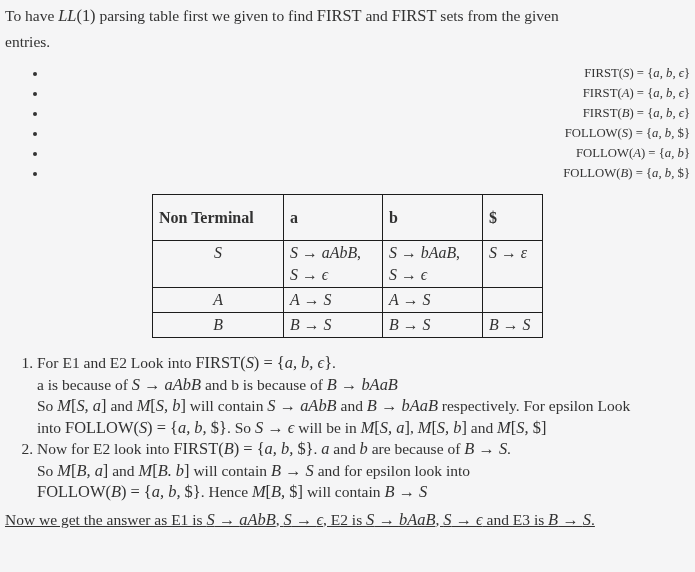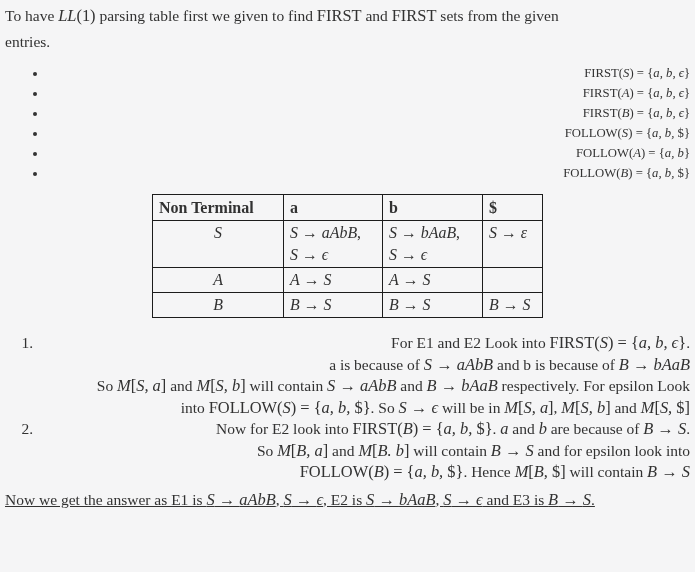--- a/index.html
+++ b/index.html
@@ -43,35 +43,34 @@
   }
   .parse-table th, .parse-table td {
     border: 1px solid #1c1c1c;
     vertical-align: top;
     padding: 1px 6px;
   }
   .parse-table th {
     font-size: 16px;
     font-weight: bold;
     text-align: left;
-    padding: 2px 6px;
+    padding: 12px 6px;
     line-height: 21px;
   }
   .parse-table td { font-size: 15px; }
   .cell-line { line-height: 21px; white-space: nowrap; }
   .col-nt { width: 118px; }
   .col-a  { width: 86px; }
   .col-b  { width: 87px; }
   .col-d  { width: 47px; }
   .nt-cell { text-align: center; }
   .expl-heading { line-height: 22px; margin: 0 0 9px 0; }
   .explanation-list {
     margin: 0 0 6px 0;
     padding-left: 32px;
-    text-align: right;
   }
   .explanation-list li { line-height: 21.5px; }
   .answer-line { line-height: 22px; text-decoration: underline; }
 </style>
 </head>
 <body>
 
 <div>
 
   <p class="intro"><span class="seg-r">To have </span><span class="seg-m">LL</span><span class="seg-n">(1)</span><span class="seg-r"> parsing table first we given to find </span><span class="seg-n">FIRST</span><span class="seg-r"> and </span><span class="seg-n">FIRST</span><span class="seg-r"> sets from the given</span><br><span class="seg-r">entries.</span></p>

